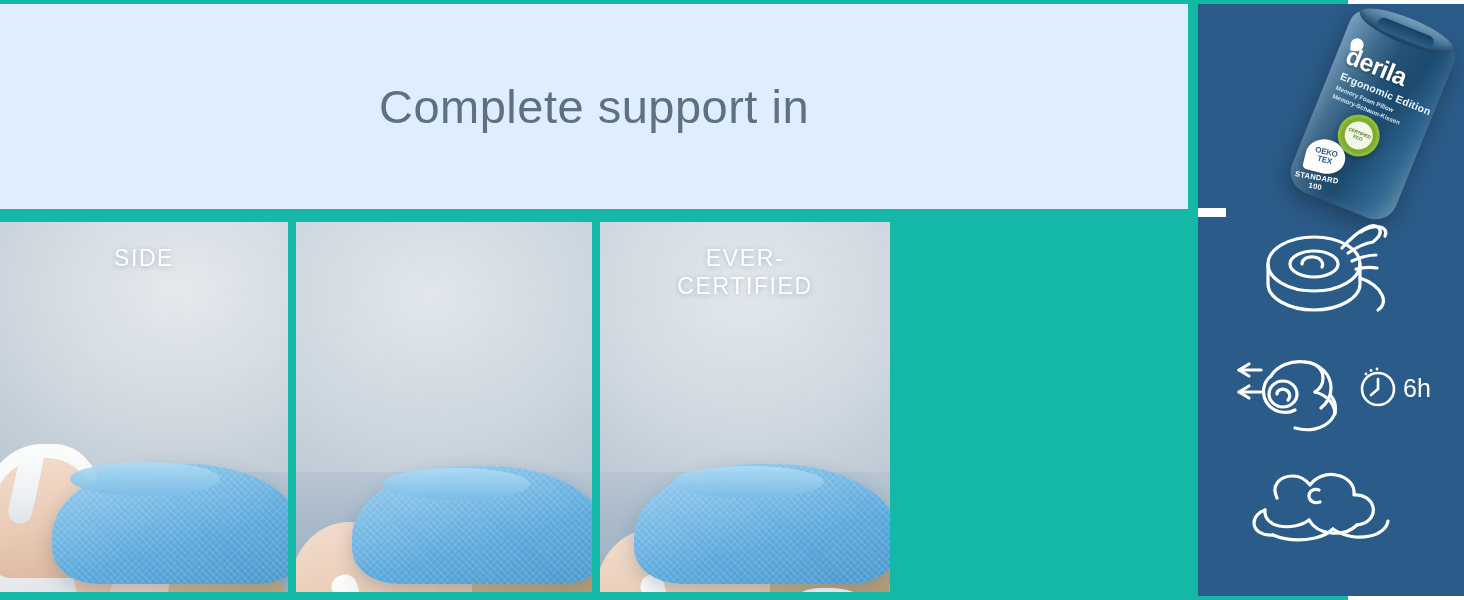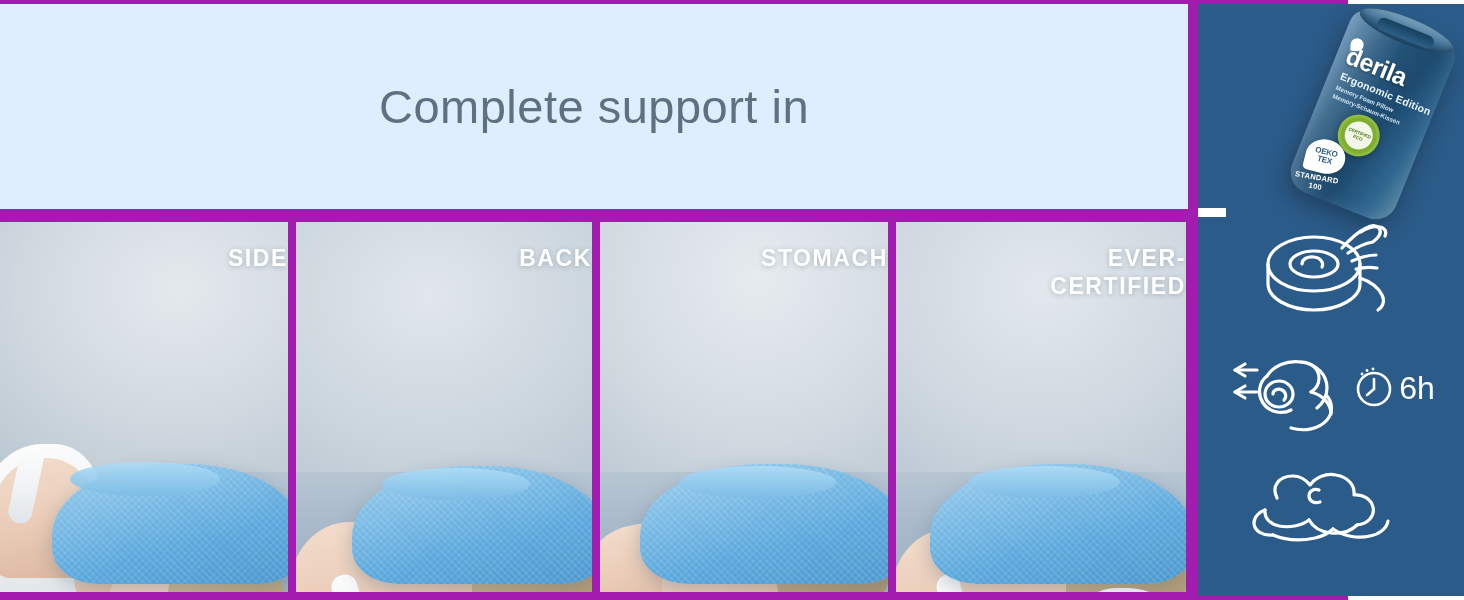--- a/index.html
+++ b/index.html
@@ -9,21 +9,21 @@
     height: 600px;
     overflow: hidden;
     background: #ffffff;
     font-family: "Liberation Sans", sans-serif;
   }
 
   #banner {
     position: relative;
     width: 1348px;
     height: 600px;
-    background: #a21caf;
+    background: #14b8a6;
   }
 
   
   .headline-block {
     position: absolute;
     left: 0;
     top: 4px;
     width: 1188px;
     height: 205px;
     background: #dfeefc;
@@ -134,24 +134,24 @@
   .skin { position: absolute; background: linear-gradient(170deg,#f3ddcd 0%, #e9cbb6 55%, #dcb79f 100%); }
   .hair { position: absolute; background: linear-gradient(160deg,#d9c8a8 0%, #bfa882 55%, #a08a66 100%); }
   .cloth { position: absolute; background: linear-gradient(170deg,#fdfdfd 0%, #eef1f3 60%, #dfe4e8 100%); }
 
   
   .panel-label {
     position: absolute;
     top: 22px;
     left: 0;
     right: 0;
-    text-align: right;
+    text-align: center;
     color: #ffffff;
     font-size: 23px;
-    font-weight: 700;
+    font-weight: 400;
     letter-spacing: 1.6px;
     line-height: 1.22;
     text-shadow: 0 1px 5px rgba(70,90,110,0.35);
   }
 
   
   .side-panel {
     position: absolute;
     left: 1198px;
     top: 4px;
@@ -328,21 +328,21 @@
     display: flex;
     align-items: center;
     justify-content: center;
   }
   .icon-row.r1 { top: 212px; height: 112px; }
   .icon-row.r2 { top: 330px; height: 108px; }
   .icon-row.r3 { top: 448px; height: 112px; }
 
   .hours-label {
     color: #ffffff;
-    font-size: 32px;
+    font-size: 25px;
     font-weight: 400;
     margin-left: 2px;
   }
 
   svg { display: block; }
 </style>
 </head>
 <body>
 
 <div id="banner">
@@ -381,41 +381,22 @@
       <div class="cloth" style="left:-24px; top:352px; width:150px; height:124px; border-radius:54% 40% 0 0 / 50% 34% 0 0;"></div>
       <div class="skin" style="left:-6px; top:300px; width:124px; height:150px; border-radius:48% 52% 22% 20% / 44% 50% 28% 24%;"></div>
       <div class="cloth" style="left:42px; top:352px; width:26px; height:72px; border-radius:12px; transform:rotate(-16deg);"></div>
       <div class="skin" style="left:96px; top:314px; width:72px; height:82px; border-radius:36% 36% 28% 28% / 42% 42% 32% 32%;"></div>
       <div class="skin" style="left:130px; top:278px; width:128px; height:108px; border-radius:48% 48% 44% 46% / 56% 52% 42% 44%;"></div>
       <div class="hair" style="left:176px; top:292px; width:126px; height:126px; border-radius:48% 54% 54% 34% / 46% 56% 50% 42%;"></div>
 
       <div class="pillow" style="left:56px; width:256px; height:118px;"></div>
       <div class="pillow-lip" style="left:86px; bottom:92px; width:148px; height:32px;"></div>
 
-      <div class="panel-label">
-        <span>BACK</span>
-      </div>
-    </div>
-
-    <div class="photo-panel p3">
-      <div class="backdrop v3"></div>
-      <div class="bed-band"></div>
-
-      <div class="skin" style="left:-14px; top:300px; width:140px; height:80px; border-radius:40% 46% 40% 44% / 54% 52% 46% 48%; transform:rotate(-8deg);"></div>
-      <div class="skin" style="left:62px; top:296px; width:120px; height:124px; border-radius:46% 50% 26% 24% / 48% 52% 30% 28%;"></div>
-      <div class="skin" style="left:120px; top:286px; width:126px; height:104px; border-radius:48% 48% 46% 44% / 54% 52% 44% 44%;"></div>
-      <div class="hair" style="left:176px; top:272px; width:116px; height:128px; border-radius:46% 54% 56% 32% / 44% 58% 52% 40%;"></div>
-
-      <div class="pillow" style="left:40px; width:268px; height:120px;"></div>
-      <div class="pillow-lip" style="left:80px; bottom:94px; width:156px; height:32px;"></div>
-
-      <div class="panel-label">
-        <span>STOMACH</span>
-      </div>
-    </div>
+    </div>
+
 
     <div class="photo-panel p4">
       <div class="backdrop v4"></div>
       <div class="bed-band"></div>
 
       <div class="cloth" style="left:-20px; top:356px; width:140px; height:120px; border-radius:52% 40% 0 0 / 48% 34% 0 0;"></div>
       <div class="skin" style="left:-4px; top:306px; width:126px; height:144px; border-radius:48% 52% 22% 20% / 44% 50% 28% 24%;"></div>
       <div class="cloth" style="left:46px; top:352px; width:24px; height:70px; border-radius:12px; transform:rotate(-14deg);"></div>
       <div class="skin" style="left:94px; top:320px; width:70px; height:80px; border-radius:36% 36% 28% 28% / 42% 42% 32% 32%;"></div>
       <div class="skin" style="left:126px; top:300px; width:126px; height:104px; border-radius:48% 48% 44% 46% / 56% 52% 42% 44%;"></div>

